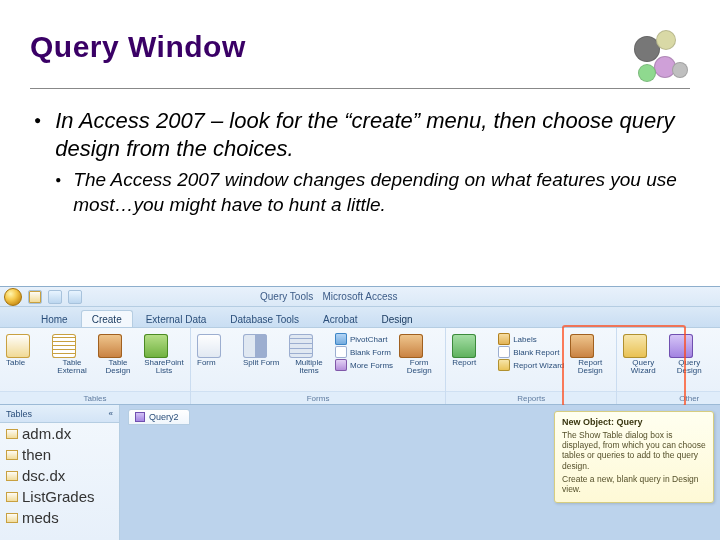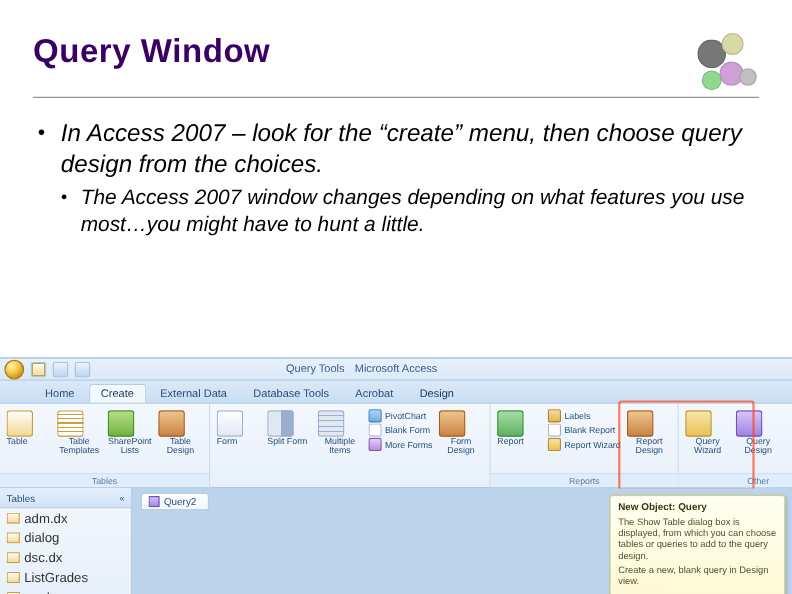--- a/index.html
+++ b/index.html
@@ -21,21 +21,21 @@
   ul.body > li { display: flex; gap: 14px; margin-bottom: 10px; font-style: italic; }
   ul.body > li::before { content: "\25CF"; font-size: 12px; margin-top: 6px; color: #000; }
   ul.body > li > .txt { font-size: 22px; line-height: 1.25; }
 
   ul.sub { list-style: none; padding-left: 0; margin-top: 6px; }
   ul.sub > li { display: flex; gap: 12px; justify-content: center; }
   ul.sub > li::before { content: "\25CF"; font-size: 10px; margin-top: 6px; color: #000; }
   ul.sub > li > .txt { font-size: 19px; line-height: 1.3; }
 
   
-  .access { position: absolute; left: 0; right: 0; bottom: 0; height: 215px; font-family: "Segoe UI", Tahoma, sans-serif; font-size: 9px; color: #333; background: #cfe3f7; border-top: 1px solid #8daecc; }
+  .access { position: absolute; left: 0; right: 0; bottom: 0; height: 254px; font-family: "Segoe UI", Tahoma, sans-serif; font-size: 9px; color: #333; background: #cfe3f7; border-top: 1px solid #8daecc; }
 
   .qat { height: 20px; background: linear-gradient(#e8f1fb, #dbe9f7); border-bottom: 1px solid #b5cde2; display: flex; align-items: center; padding: 0 4px; gap: 6px; position: relative; }
   .orb { width: 18px; height: 18px; border-radius: 50%; background: radial-gradient(circle at 35% 30%, #fff6b0, #f5c84b 40%, #c78a13 80%); border: 1px solid #a6730b; }
   .qat .qi { width: 14px; height: 14px; border-radius: 2px; background: #e3effa; border: 1px solid #a7c2dc; }
   .qat .app-title { position: absolute; left: 50%; transform: translateX(-50%); color: #3c5b87; font-size: 10px; }
   .qat .qtools { position: absolute; left: 260px; color: #3c5b87; font-size: 10px; }
 
   .tabs-row { height: 20px; display: flex; align-items: flex-end; padding-left: 30px; gap: 2px; background: linear-gradient(#dbe9f7,#c9def3); }
   .tab { padding: 3px 10px 2px; font-size: 10px; color: #2a4e7a; border: 1px solid transparent; border-bottom: none; border-radius: 3px 3px 0 0; }
   .tab.active { background: #f3f8fd; border-color: #b5cde2; color: #15365c; }
@@ -67,21 +67,21 @@
   .ic.wizard  { background: linear-gradient(#f8e8b0,#e8c050); box-shadow: inset 0 0 0 1px #b09030; }
   .ic.query   { background: linear-gradient(#d8c8f8,#a080e0); box-shadow: inset 0 0 0 1px #7050b0; }
 
   .highlight-box { position: absolute; pointer-events: none; }
   .highlight-box.query { right: 34px; top: 38px; width: 124px; height: 82px; border: 2px solid rgba(255,70,20,0.7); border-radius: 3px; }
 
   .nav-pane { position: absolute; left: 0; top: 118px; bottom: 0; width: 120px; background: linear-gradient(#f3f8fd,#e7f0fa); border-right: 1px solid #b5cde2; display: flex; flex-direction: column; }
   .nav-head { height: 18px; background: linear-gradient(#e3effa,#d3e4f6); border-bottom: 1px solid #b5cde2; display: flex; align-items: center; justify-content: space-between; padding: 0 6px; font-size: 9px; color: #2a4e7a; }
   .nav-head .chev { font-size: 8px; }
   .nav-list { flex: 1; overflow: hidden; }
-  .nav-item { display: flex; align-items: center; gap: 4px; padding: 2px 6px; font-size: 12px; color: #333; }
+  .nav-item { display: flex; align-items: center; gap: 4px; padding: 2px 6px; font-size: 15px; color: #333; }
   .nav-item .ti { width: 12px; height: 10px; background: linear-gradient(#fff,#f0d890); box-shadow: inset 0 0 0 1px #c8a040; }
 
   .doc-area { position: absolute; left: 120px; right: 0; top: 118px; bottom: 0; background: #bcd3ec; }
   .doc-tab { position: absolute; left: 8px; top: 4px; background: linear-gradient(#fff,#f0f6fc); border: 1px solid #b5cde2; border-radius: 3px 3px 0 0; padding: 2px 10px 2px 6px; font-size: 9px; color: #2a4e7a; display: flex; align-items: center; gap: 4px; }
   .doc-tab .qi { width: 10px; height: 10px; }
 
   .tooltip { position: absolute; right: 6px; top: 124px; width: 160px; background: linear-gradient(#fffff0,#fef9d6); border: 1px solid #d6cd80; border-radius: 3px; padding: 5px 7px; font-size: 8.5px; color: #55502a; box-shadow: 1px 1px 3px rgba(0,0,0,0.15); }
   .tooltip .tt-title { font-weight: bold; margin-bottom: 3px; font-size: 9px; color: #3a3710; }
   .tooltip p { margin-bottom: 3px; line-height: 1.2; }
 </style>
@@ -137,30 +137,30 @@
     <div class="ribbon">
 
       <div class="group">
         <div class="group-body">
           <div class="big-btn">
               <div class="ic table"></div>
               <div class="lbl">Table</div>
             </div>
           <div class="big-btn">
               <div class="ic grid"></div>
-              <div class="lbl">Table Templates</div>
+              <div class="lbl">Table External</div>
+            </div>
+          <div class="big-btn">
+              <div class="ic design"></div>
+              <div class="lbl">Table Design</div>
             </div>
           <div class="big-btn">
               <div class="ic share"></div>
               <div class="lbl">SharePoint Lists</div>
             </div>
-          <div class="big-btn">
-              <div class="ic design"></div>
-              <div class="lbl">Table Design</div>
-            </div>
         </div>
         <div class="group-label">Tables</div>
       </div>
 
       <div class="group">
         <div class="group-body">
           <div class="big-btn">
               <div class="ic form"></div>
               <div class="lbl">Form</div>
             </div>
@@ -184,20 +184,21 @@
             <div class="small-btn">
                 <div class="ic more"></div>
                 <span>More Forms</span>
               </div>
           </div>
           <div class="big-btn">
               <div class="ic design"></div>
               <div class="lbl">Form Design</div>
             </div>
         </div>
+        <div class="group-label">Forms</div>
       </div>
 
       <div class="group">
         <div class="group-body">
           <div class="big-btn">
               <div class="ic report"></div>
               <div class="lbl">Report</div>
             </div>
           <div class="small-btns">
             <div class="small-btn">
@@ -245,21 +246,21 @@
         <span>Tables</span>
         <span class="chev">«</span>
       </div>
       <div class="nav-list">
         <div class="nav-item">
             <div class="ti"></div>
             <span>adm.dx</span>
           </div>
         <div class="nav-item">
             <div class="ti"></div>
-            <span>dialog</span>
+            <span>then</span>
           </div>
         <div class="nav-item">
             <div class="ti"></div>
             <span>dsc.dx</span>
           </div>
         <div class="nav-item">
             <div class="ti"></div>
             <span>ListGrades</span>
           </div>
         <div class="nav-item">

